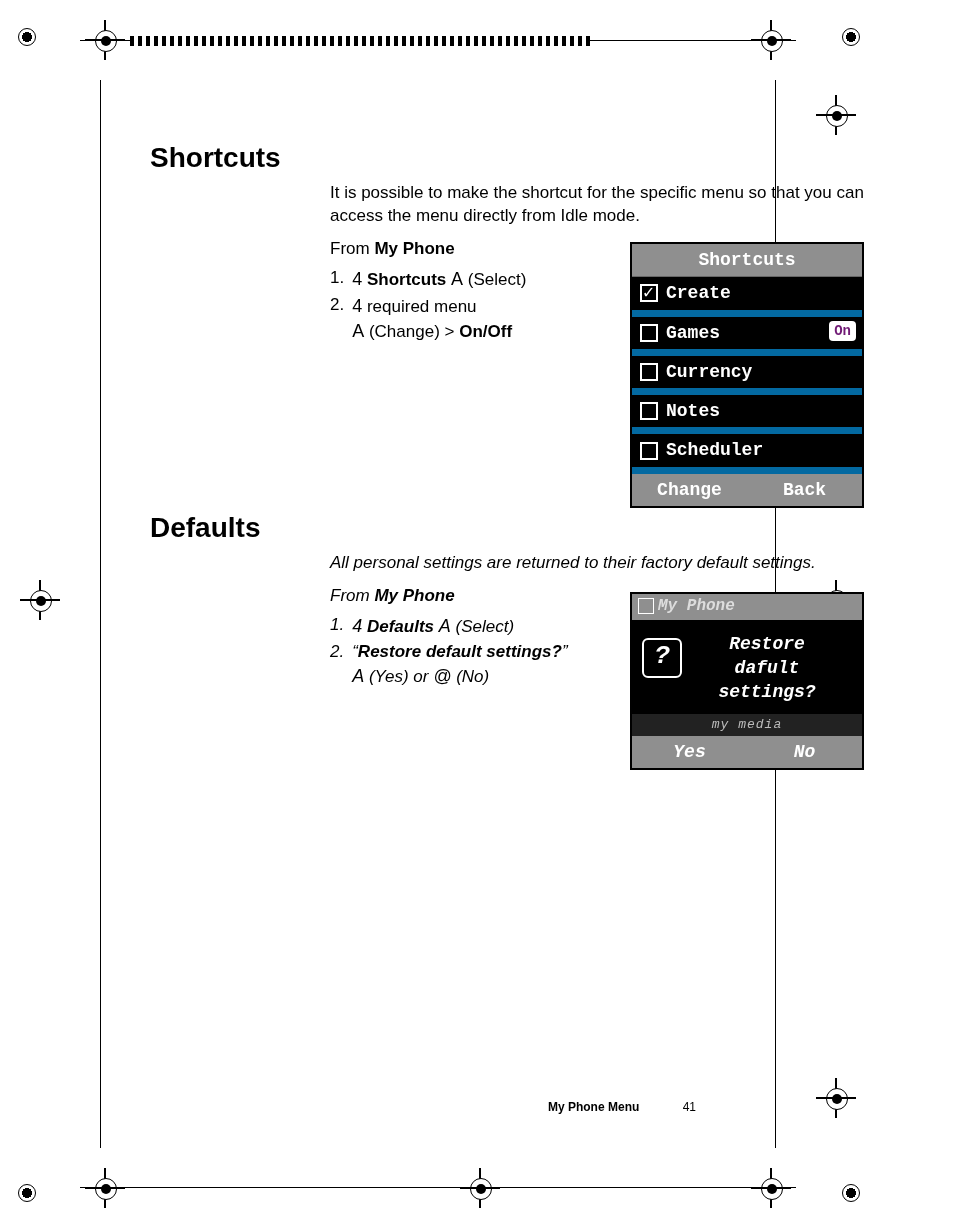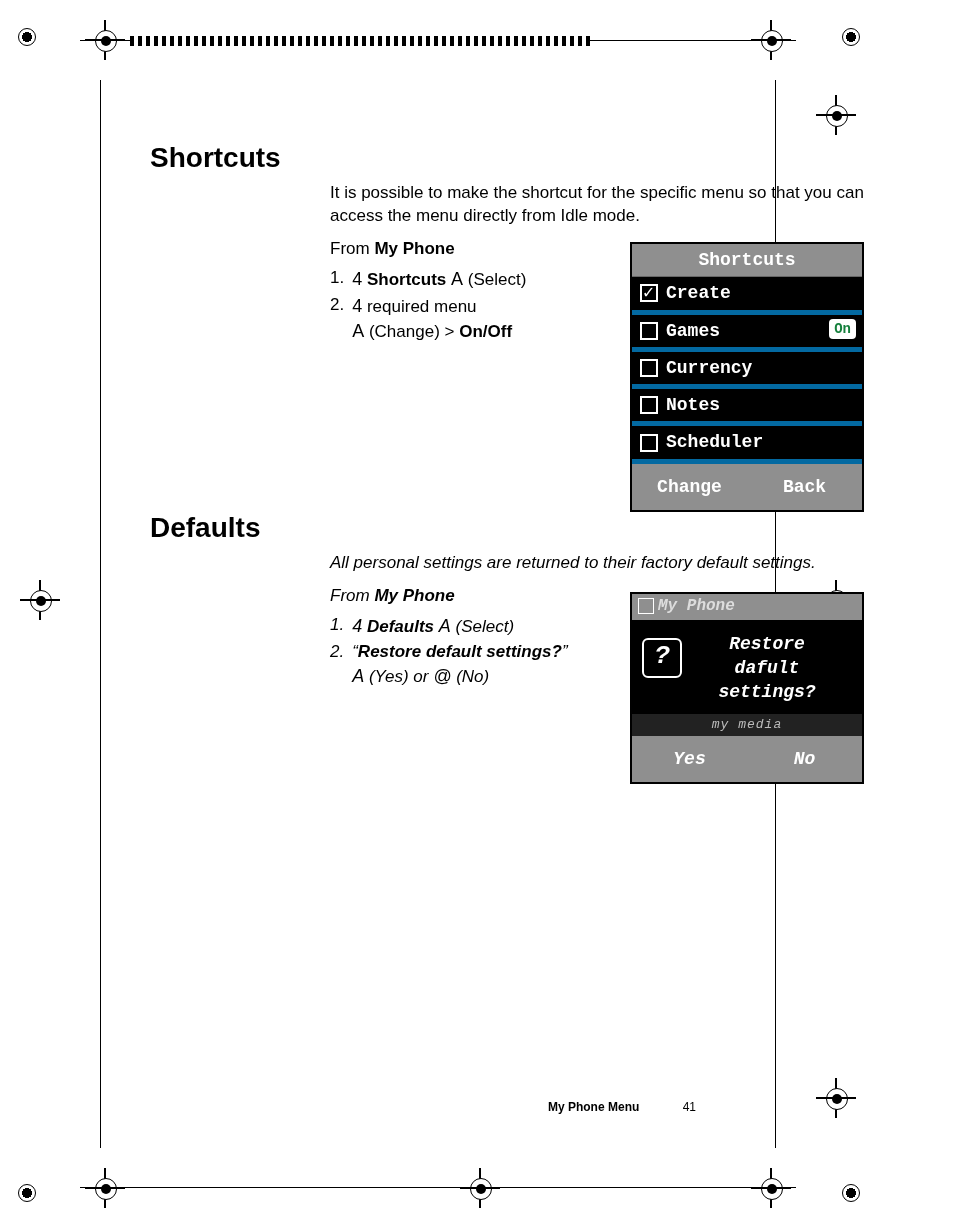--- a/index.html
+++ b/index.html
@@ -91,21 +91,21 @@
     color:#fff;
     text-align:center;
     font-weight:bold;
     padding:4px 0;
     font-size:18px;
     border-bottom:1px solid #666;
   }
   .phone .item {
     background:#000;
     color:#fff;
-    border-bottom:5px solid #0369a1;
+    border-bottom:7px solid #0369a1;
     padding:4px 8px;
     font-size:18px;
     font-weight:bold;
     display:flex;
     align-items:center;
     gap:8px;
     position:relative;
   }
   .phone .check, .phone .box {
     display:inline-block;
@@ -117,36 +117,36 @@
   }
   .phone .check::after {
     content:"✓";
     position:absolute;
     left:1px; top:-5px;
     font-size:18px;
     color:#fff;
   }
   .phone .badge {
     position:absolute; right:6px; top:4px;
-    background:#fff; color:#15803d;
+    background:#fff; color:#701a75;
     font-size:14px; font-weight:bold;
     border-radius:4px;
     padding:1px 5px;
   }
   .phone .softkeys {
     display:flex;
     background:#8f8f8f;
     color:#fff;
     font-weight:bold;
     font-size:18px;
   }
   .phone .softkeys div {
     flex:1;
     text-align:center;
-    padding:11px 0;
+    padding:4px 0;
   }
 
   
   .phone2-title {
     background:#8f8f8f; color:#ddd;
     padding:2px 6px; font-size:16px; font-weight:bold;
   }
   .phone2-body {
     background:#000; color:#fff;
     text-align:center;

